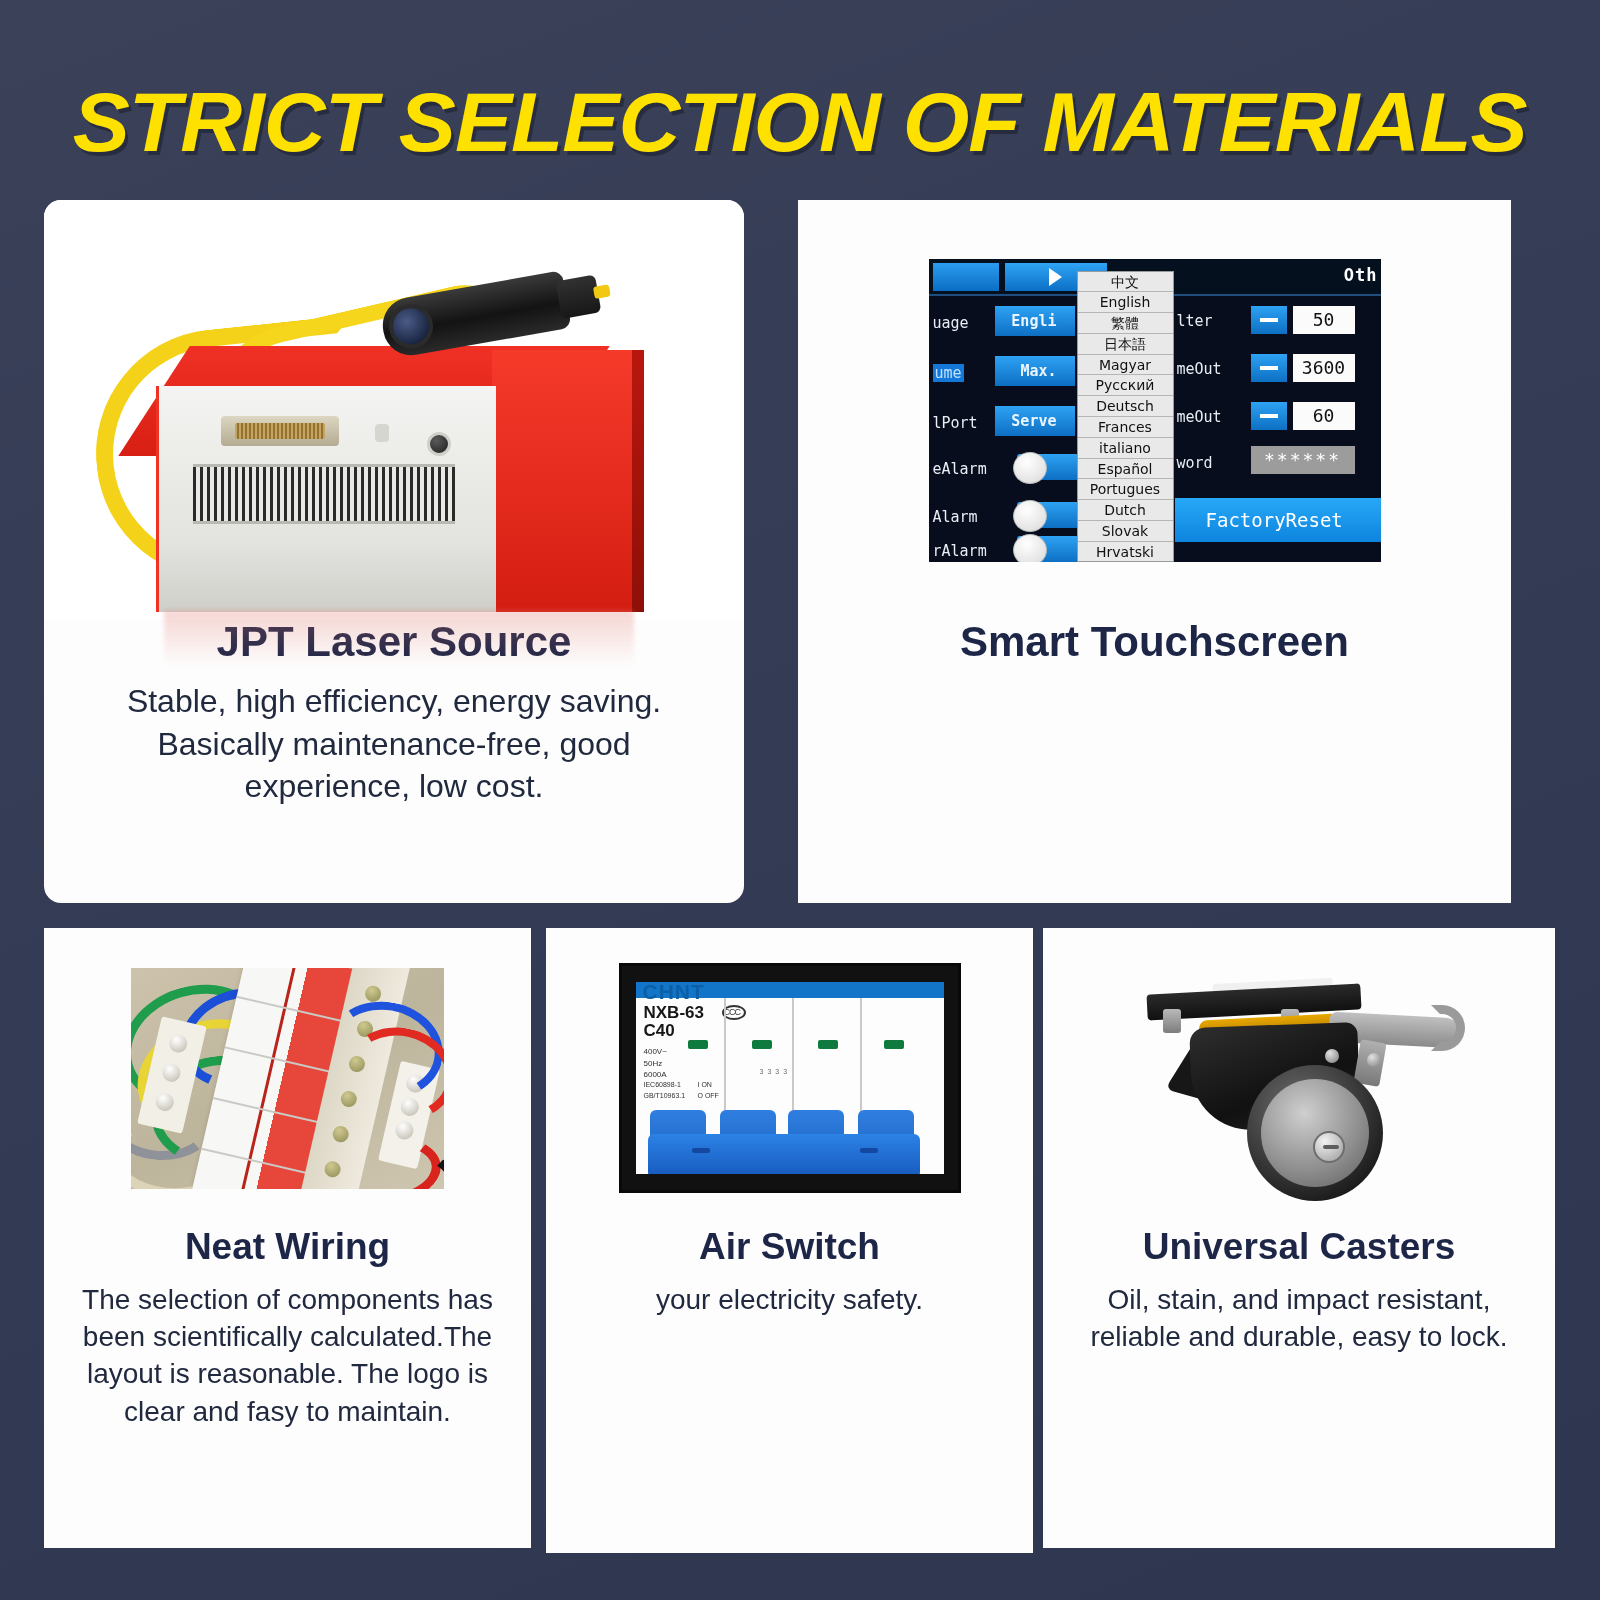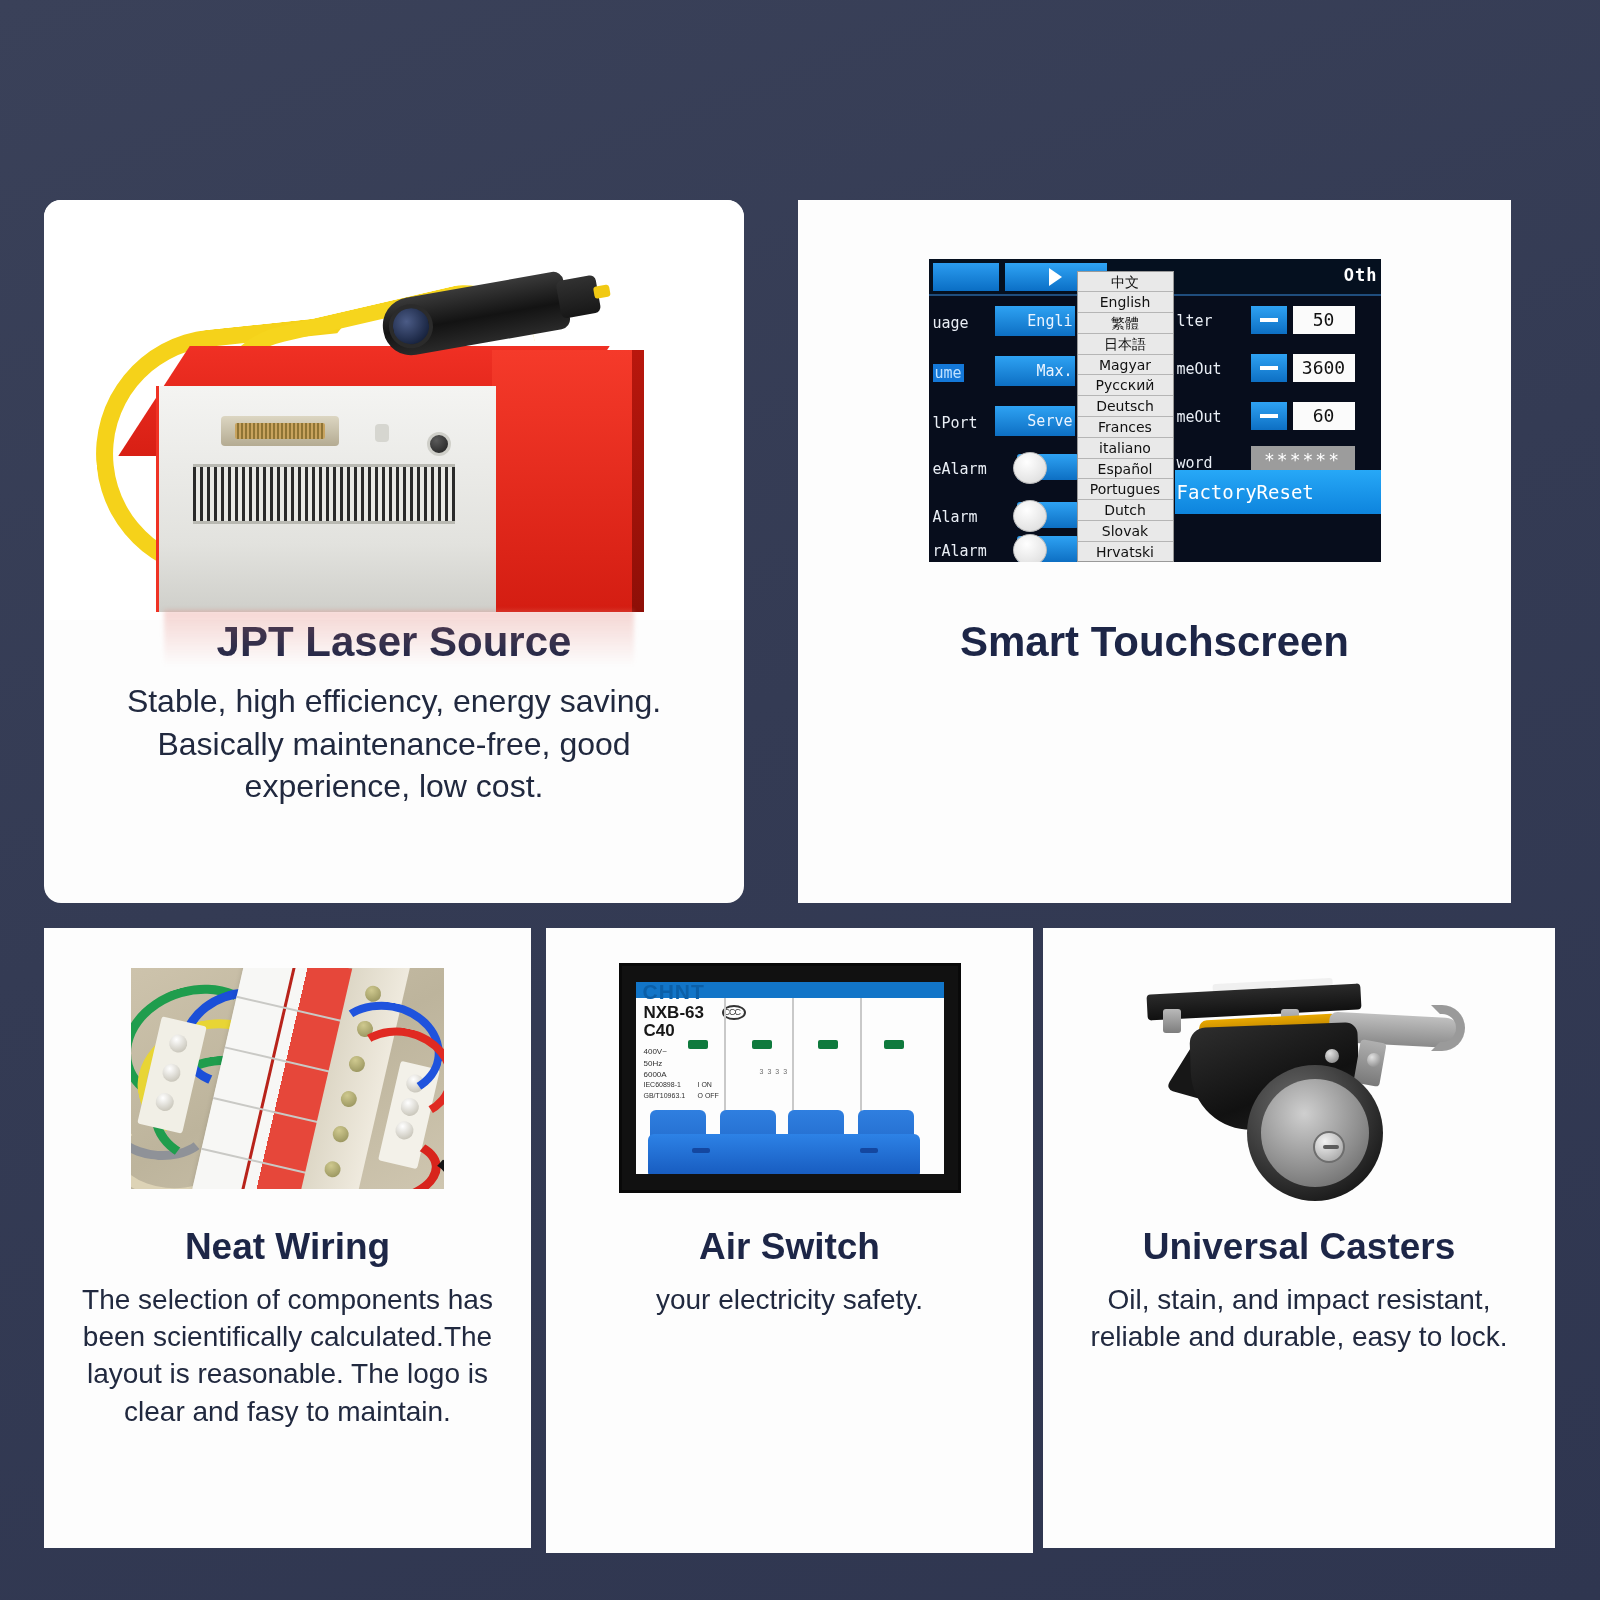--- a/index.html
+++ b/index.html
@@ -173,21 +173,21 @@
   .ts-tab-b { position:absolute; left:76px; top:4px; width:102px; height:28px;
               background: linear-gradient(180deg,#2fa4f5,#0b6fc6); display:flex; align-items:center; justify-content:center; }
   .play-tri { width:0;height:0;border-left:13px solid #fff;border-top:9px solid transparent;border-bottom:9px solid transparent; }
   .ts-oth { position:absolute; right:3px; top:6px; color:#fff; font-size:17px; font-weight:700; letter-spacing:1px; }
   .ts-divider { position:absolute; left:0; top:35px; width:100%; height:2px; background:#1f4d7d; }
 
   .ts-left { position:absolute; left:0; top:37px; width:150px; height:266px; }
   .ts-lrow { position:absolute; left:0; color:#e9eef5; font-size:15px; }
   .ts-lbtn { position:absolute; width:80px; height:30px;
              background: linear-gradient(180deg,#2ea2f3,#0d6fc3);
-             color:#eaf4ff; font-size:15px; display:flex; align-items:center; justify-content:flex-end; padding-right:2px; }
+             color:#eaf4ff; font-size:15px; display:flex; align-items:center; justify-content:flex-end; padding-right:18px;font-weight:bold; }
   .ts-vol-hl { background:#1478d8; color:#bfe1ff; padding:0 2px; }
   .ts-toggle { position:absolute; width:62px; height:26px;
                background: linear-gradient(180deg,#2ea2f3,#0d6fc3); border-radius:3px; }
   .ts-knob { position:absolute; width:34px; height:32px; background:
              radial-gradient(circle at 40% 30%,#fff,#d8d8d8); border-radius:50%;
              border:1px solid #bdbdbd; }
 
   .ts-langlist {
     position:absolute; left:148px; top:12px; width:97px; height:291px;
     background:#e9e9e9; border:1px solid #9a9a9a;
@@ -201,23 +201,23 @@
   .ts-right { position:absolute; left:246px; top:37px; width:206px; height:266px; }
   .ts-rlab { position:absolute; color:#e9eef5; font-size:15px; }
   .ts-minus { position:absolute; width:36px; height:28px;
               background: linear-gradient(180deg,#2ea2f3,#0d6fc3);
               display:flex; align-items:center; justify-content:center; }
   .ts-minus span{ display:block; width:18px; height:4px; background:#fff; }
   .ts-val { position:absolute; width:62px; height:28px; background:#fbfbfb;
             color:#111; font-size:18px; display:flex; align-items:center; justify-content:center; }
   .ts-pw { position:absolute; width:104px; height:28px; background:#9c9c9c;
            color:#fff; font-size:18px; letter-spacing:2px; display:flex; align-items:center; justify-content:center; }
-  .ts-factory { position:absolute; left:246px; bottom:48px; width:210px; height:44px;
+  .ts-factory { position:absolute; left:246px; bottom:20px; width:210px; height:44px;
                 background: linear-gradient(180deg,#27a8f7,#0d84dd);
-                color:#fff; font-size:19px; display:flex; align-items:center; padding-left:2px; }
+                color:#fff; font-size:19px; display:flex; align-items:center; padding-left:31px; }
 
   
   .wire-wrap { width:100%; height:300px; display:flex; align-items:center; justify-content:center; }
   .wire {
     position:relative; width:313px; height:221px; overflow:hidden;
     background: linear-gradient(150deg,#cdc3ac 0%,#bdb49c 50%,#cfc6b0 100%);
   }
   .brk-strip {
     position:absolute; left:88px; top:-14px; width:108px; height:250px;
     background: linear-gradient(90deg,#f7f7f5 0 58%, #e6473a 58% 100%);
@@ -324,20 +324,23 @@
   .cas-hub::after{ content:""; position:absolute; left:8px; top:12px; width:16px; height:4px;
                background:#5d5d5d; border-radius:2px; }
 
   .photo-frame { position: relative; overflow: hidden; }
 </style>
 </head>
 <body>
 
 <div class="page">
 
+  <div class="header">
+    <div class="header-title">STRICT SELECTION OF MATERIALS</div>
+  </div>
 
   <div class="card card-top-left top">
     <div class="card-media laser-wrap">
       <div class="laser-stage">
         <div class="fiber-loop"></div>
         <div class="fiber-top"></div>
         <div class="fiber-bottom"></div>
         <div class="box-red-top"></div>
         <div class="box-red-side"></div>
         <div class="box-front">

